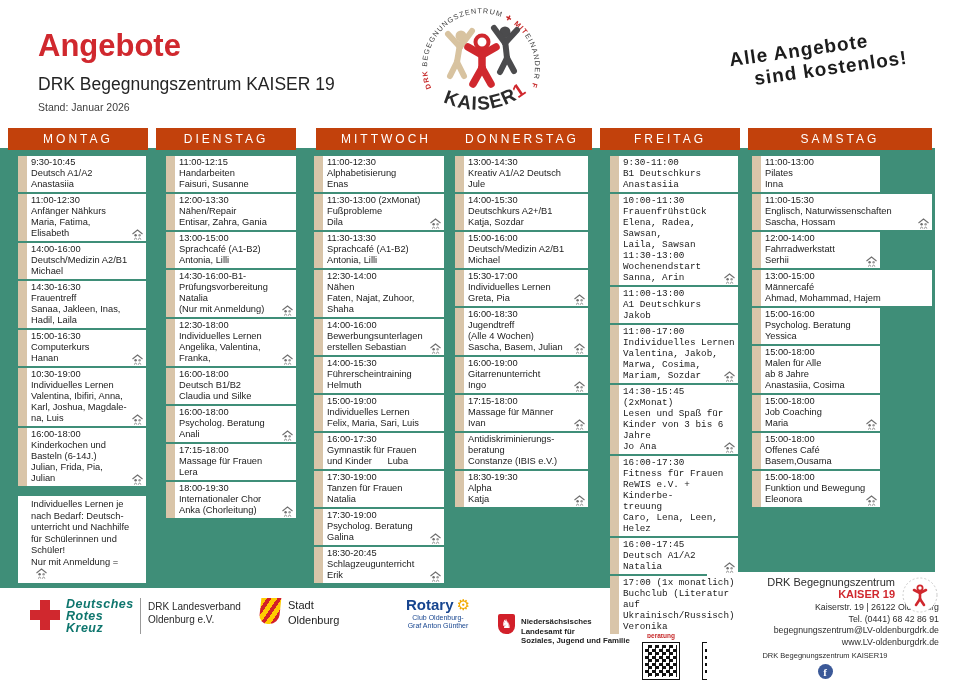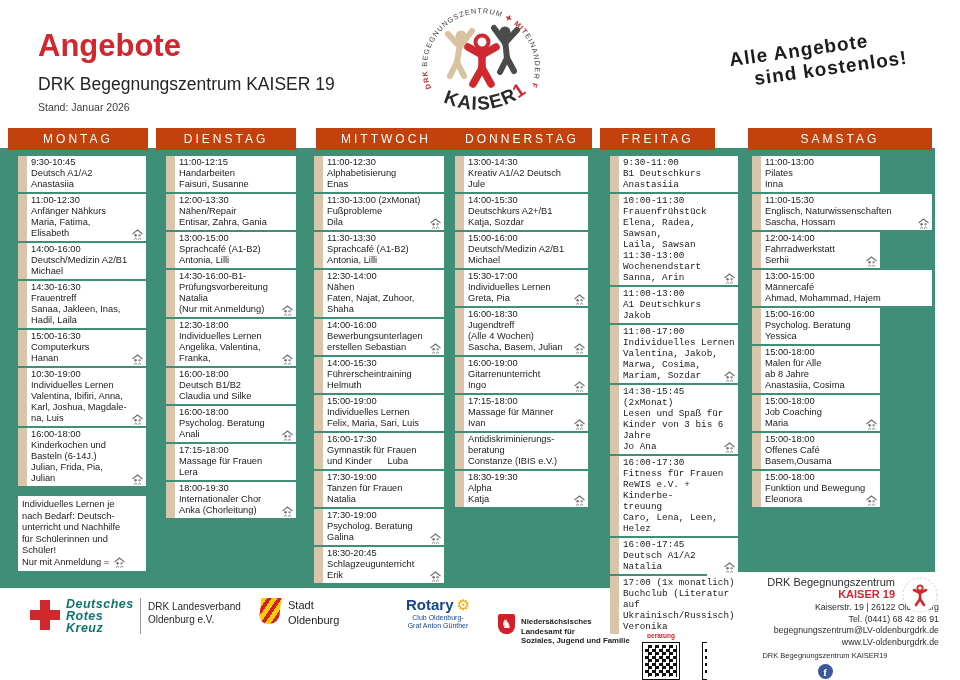--- a/index.html
+++ b/index.html
@@ -19,21 +19,21 @@
   .green-band{position:absolute;left:0;top:148px;width:935px;height:440px;background:#3f8e78;}
   .day-header{position:absolute;top:128px;height:22px;background:#c2410c;color:#fff;
     display:flex;align-items:center;justify-content:center;font-size:12px;letter-spacing:3px;}
   .day-col{position:absolute;top:156px;display:flex;flex-direction:column;gap:2px;align-items:stretch;}
   .event-card{position:relative;background:#fff;padding:1px 3px 2px 13px;font-size:9.3px;
     line-height:11px;color:#1b1b1b;}
   .event-card.wide{width:164px;min-width:164px;}
   .stripe{position:absolute;left:0;top:0;bottom:0;width:9px;background:#d9c5a9;}
   .event-time,.event-line{white-space:pre-wrap;}
   .card-icon{position:absolute;right:2px;bottom:1px;line-height:0;}
-  .note-card{margin-top:8px;background:#fff;padding:3px 4px;font-size:9.3px;line-height:11.5px;color:#1b1b1b;}
+  .note-card{margin-top:8px;background:#fff;padding:3px 13px;font-size:9.3px;line-height:11.5px;color:#1b1b1b;}
   .note-line{white-space:pre-wrap;}
   .inline-icon{display:inline-block;margin-left:4px;line-height:0;vertical-align:middle;}
 
   
   .footer{position:absolute;left:0;top:588px;width:960px;height:92px;background:#fff;}
   .drk-cross{position:absolute;left:30px;top:12px;width:30px;height:30px;
     background:linear-gradient(#d0282e,#d0282e) center/10px 30px no-repeat,
                linear-gradient(#d0282e,#d0282e) center/30px 10px no-repeat;}
   .drk-word{position:absolute;left:66px;top:10px;font-size:12.5px;font-weight:bold;color:#0f766e;line-height:12px;letter-spacing:.5px;font-style:italic;}
   .v-divider{position:absolute;left:140px;top:10px;width:1px;height:36px;background:#9a9a9a;}
@@ -558,21 +558,21 @@
         <div class="event-line">Alpha</div>
         <div class="event-line">Katja</div>
         <div class="card-icon"><svg width="13" height="11" viewBox="0 0 13 11">
             <path d="M1.5 5 L6.5 1 L11.5 5" fill="none" stroke="#6f6f6f" stroke-width="1.1"></path>
             <circle cx="4.6" cy="6.2" r="1.2" fill="#6f6f6f"></circle>
             <circle cx="8.6" cy="6.2" r="1.2" fill="#9a9a9a"></circle>
             <path d="M3 10.5 Q4.6 7.8 6.2 10.5 M7 10.5 Q8.6 7.8 10.2 10.5" stroke="#808080" stroke-width="1" fill="none"></path>
           </svg></div>
       </div>
     </div>
-    <div class="day-header" style="left: 600px; width: 115px;">FREITAG</div>
+    <div class="day-header" style="left: 600px; width: 140px;">FREITAG</div>
     <div class="day-col" style="left: 610px; width: 128px; font-family: Liberation Mono, monospace;">
       <div class="event-card">
         <div class="stripe"></div>
         <div class="event-time">9:30-11:00</div>
         <div class="event-line">B1 Deutschkurs</div>
         <div class="event-line">Anastasiia</div>
       </div>
       <div class="event-card">
         <div class="stripe"></div>
         <div class="event-time">10:00-11:30</div>

